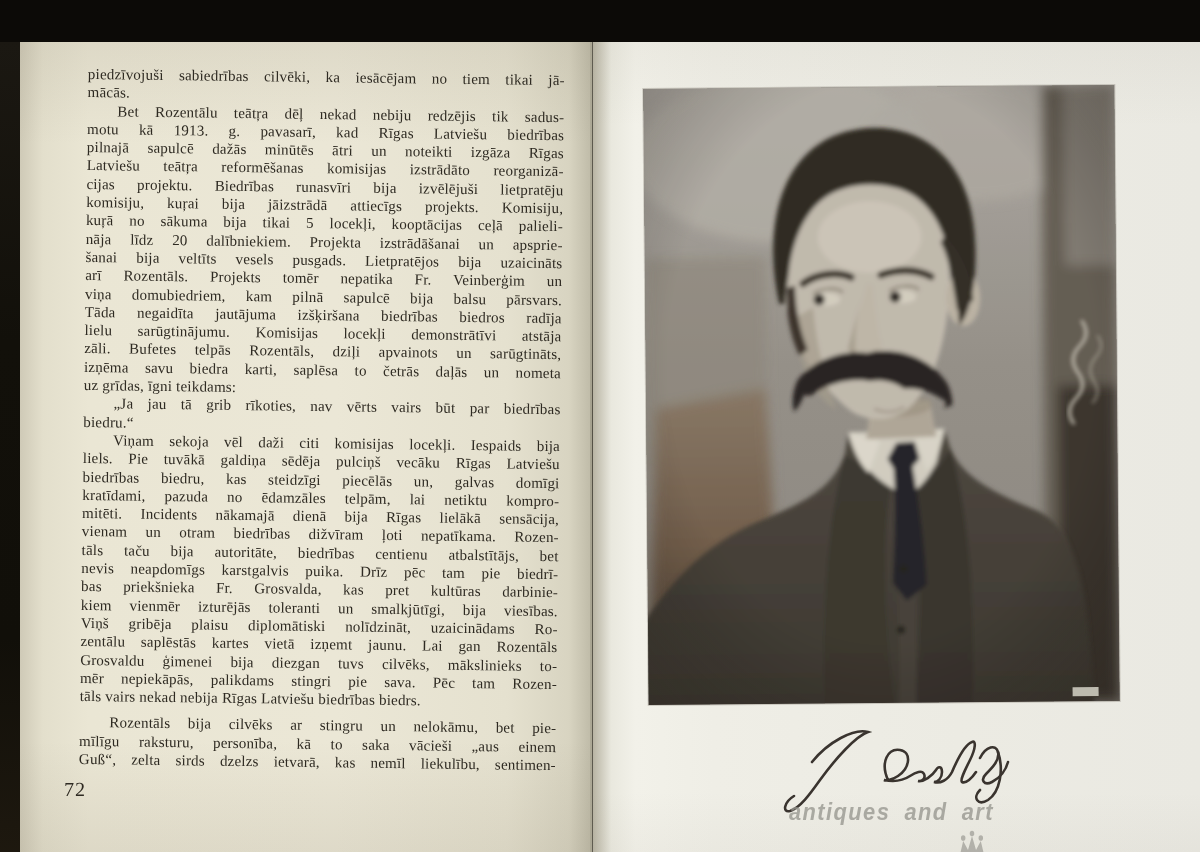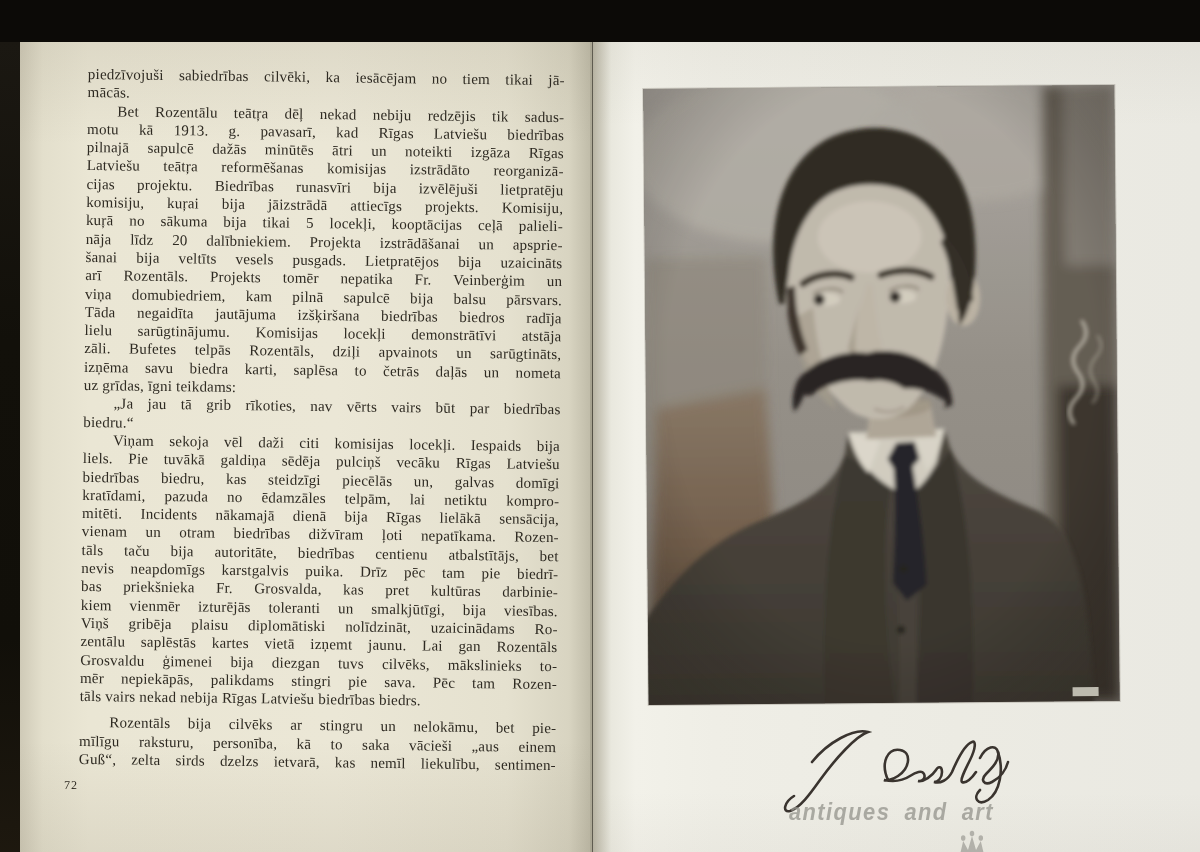--- a/index.html
+++ b/index.html
@@ -30,21 +30,21 @@
 
   
   .text-block{position:absolute;left:68px;top:23px;width:477px;
     transform:rotate(.75deg);transform-origin:0 0;
     color:#2e2a22;font-size:15px;line-height:18.3px;letter-spacing:.2px;}
   .text-line{text-align:justify;-moz-text-align-last:justify;text-align-last:justify;
     height:18.3px;overflow:visible;}
   .text-line.flush{-moz-text-align-last:left;text-align-last:left;}
   .text-line.indent{text-indent:30px;}
   .text-line.gap{margin-top:8px;}
-  .page-number{position:absolute;left:44px;top:736px;font-size:12px;color:#2e2a22;
+  .page-number{position:absolute;left:44px;top:736px;font-size:20px;color:#2e2a22;
     letter-spacing:1px;transform:rotate(.5deg);}
 
   
   .photo{position:absolute;left:53px;top:45px;width:471px;height:616px;
     transform:rotate(-.5deg);box-shadow:0 0 0 1px rgba(90,85,70,.25), inset 0 0 46px rgba(25,22,18,.35);
     overflow:hidden;background:#95918a;}
   .photo svg{display:block;}
 
   
   .signature{position:absolute;left:183px;top:676px;width:240px;height:100px;}

